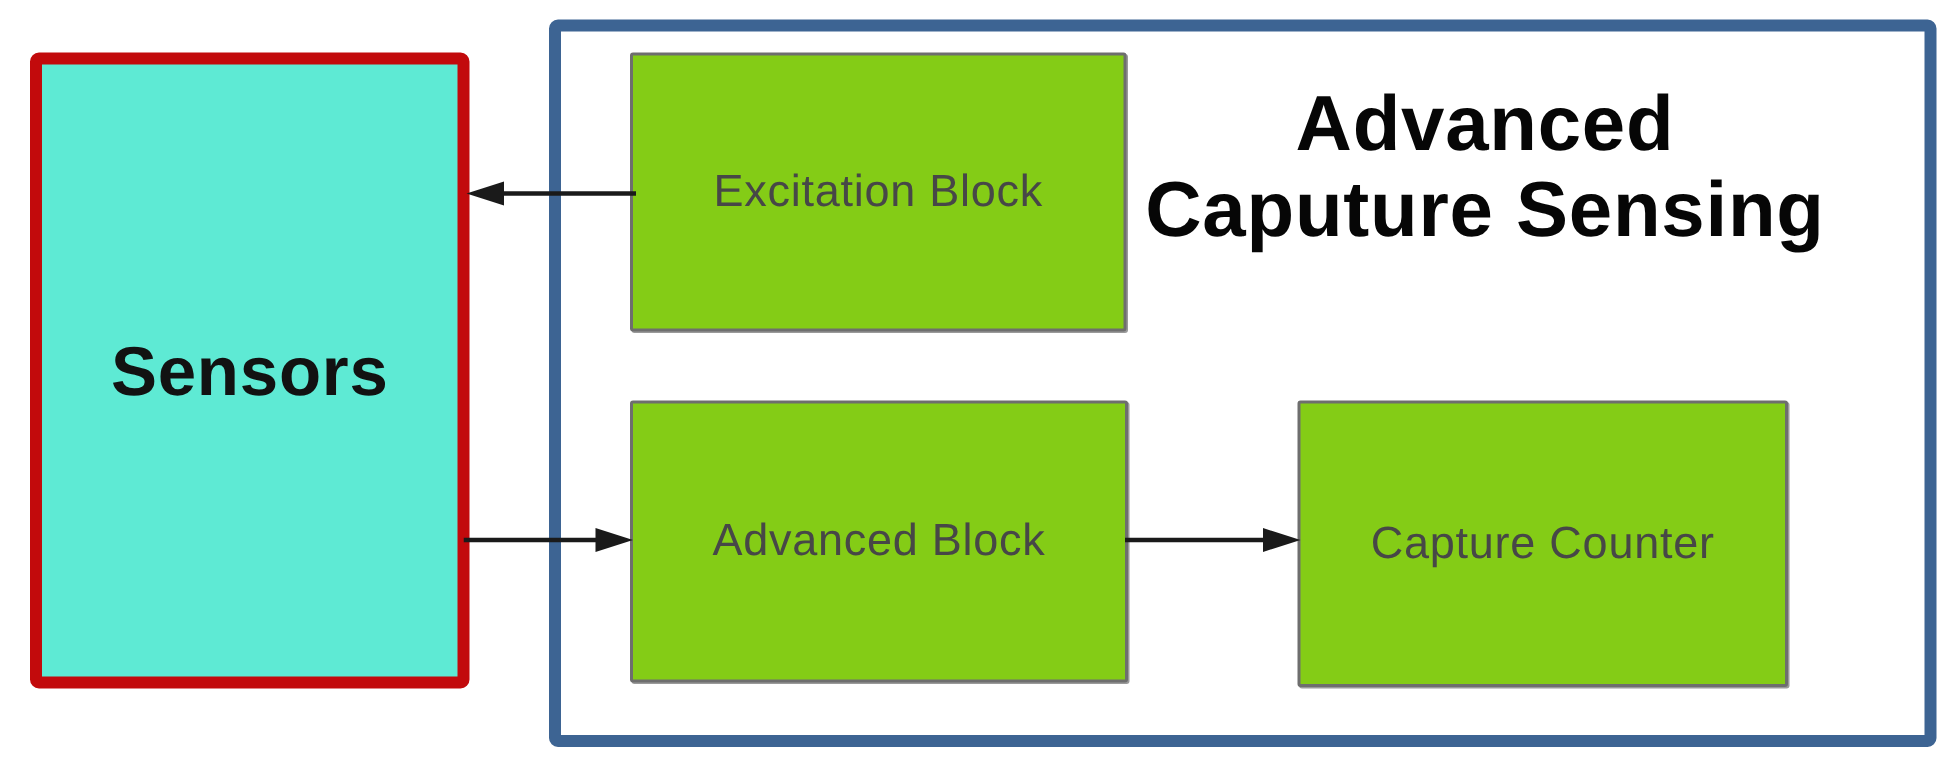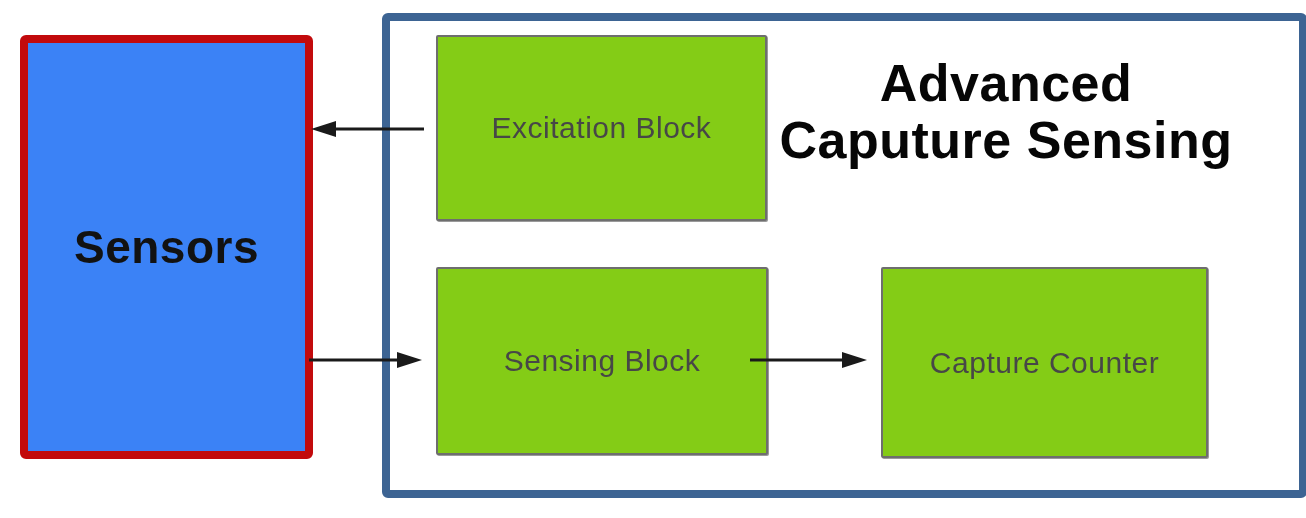--- a/index.html
+++ b/index.html
@@ -17,21 +17,21 @@
   }
 
   
   .sensors-box {
     position: absolute;
     left: 20px;
     top: 35px;
     width: 293px;
     height: 424px;
     box-sizing: border-box;
-    background: #3b82f6;
+    background: #5eead4;
     border: 8px solid #c20a0c;
     border-radius: 6px;
     display: flex;
     align-items: center;
     justify-content: center;
   }
   .sensors-label {
     font-size: 46px;
     font-weight: bold;
     color: #121212;
@@ -42,21 +42,20 @@
   .acc-container {
     position: absolute;
     left: 366px;
     top: 13px;
     width: 925px;
     height: 485px;
     box-sizing: border-box;
     background: #ffffff;
     border: 8px solid #3d6493;
     border-radius: 6px;
-    margin-left: 16px;
   }
   .acc-title {
     position: absolute;
     left: 316px;
     top: 34px;
     width: 600px;
     text-align: center;
     font-size: 52px;
     font-weight: bold;
     color: #060606;
@@ -109,21 +108,21 @@
     <div class="acc-title">
       <div>Advanced</div>
       <div>Caputure Sensing</div>
     </div>
 
     <div class="block block-excitation">
       <span class="block-label">Excitation Block</span>
     </div>
 
     <div class="block block-sensing">
-      <span class="block-label">Sensing Block</span>
+      <span class="block-label">Advanced Block</span>
     </div>
 
     <div class="block block-capture">
       <span class="block-label">Capture Counter</span>
     </div>
 
   </div>
 
   <svg class="arrow arrow-a1" width="115" height="22" viewBox="0 0 115 22">
     <line x1="24" y1="11" x2="115" y2="11" stroke="#1a1a1a" stroke-width="3"></line>

